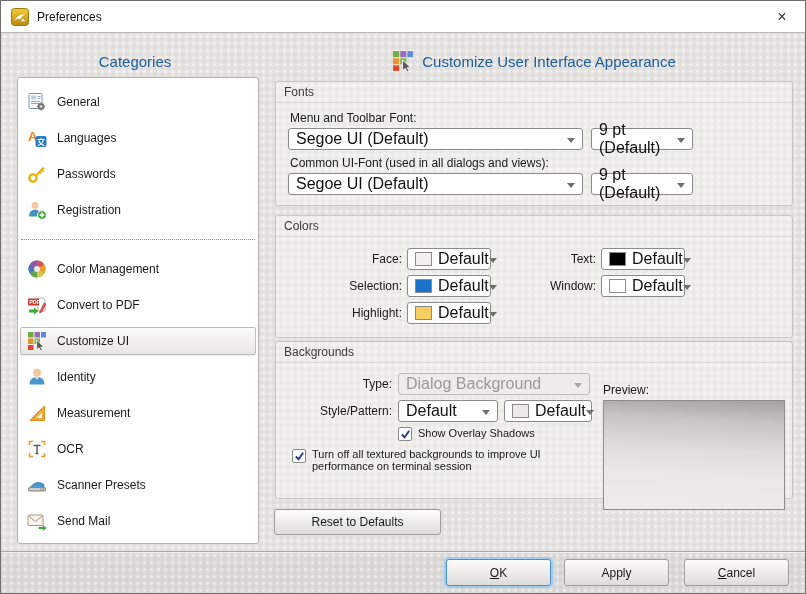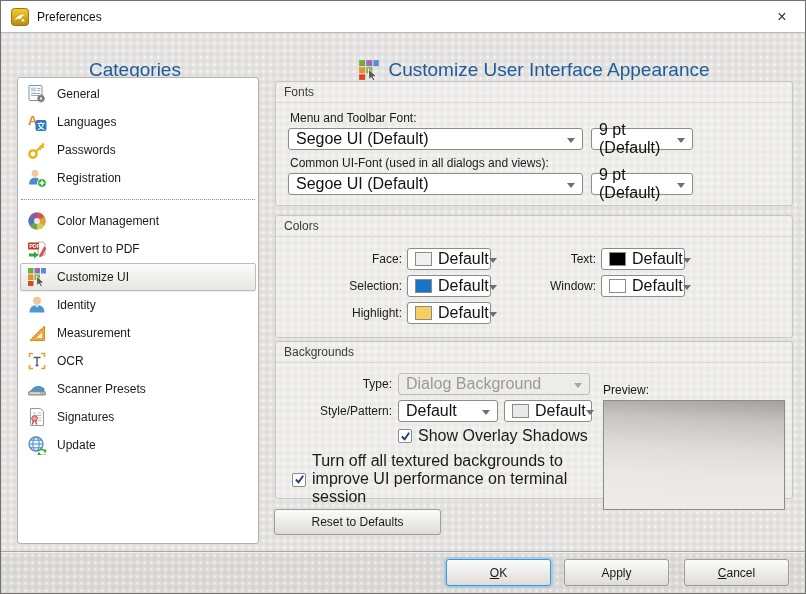--- a/index.html
+++ b/index.html
@@ -23,35 +23,35 @@
   
   .content {
     position:absolute; top:32px; left:0; right:0; bottom:42px;
     background-color:#e4e3e1;
     background-image:
       radial-gradient(circle, rgba(255,255,255,0.55) 1px, transparent 1.6px),
       radial-gradient(circle, rgba(120,118,115,0.10) 1px, transparent 1.6px);
     background-size:7px 7px; background-position:0 0, 3.5px 3.5px;
   }
   .panel-header {
-    position:absolute; top:25px; height:24px; display:flex; align-items:center;
-    justify-content:center; font-size:19px; color:#1d5c99;
+    position:absolute; top:16px; height:24px; display:flex; align-items:center;
+    justify-content:center; font-size:15px; color:#1d5c99;
   }
   #categories-header { left:8px; width:252px; }
   #main-header { left:268px; width:530px; gap:8px; }
   #main-header svg { flex:0 0 auto; }
   
   .cat-list {
     position:absolute; left:16px; top:44px; width:242px; height:467px;
     background:#ffffff; border:1px solid #b3b2b0; border-radius:3px;
     padding-top:2px; overflow:hidden;
   }
   .cat-item {
     height:28px; display:flex; align-items:center; gap:10px;
-    padding:0 4px 0 6px; font-size:12px; color:#1a1a1a; margin:0 2px;
+    padding:0 4px 0 6px; font-size:12px; color:#1a1a1a; margin:8px 2px;
     border:1px solid transparent; border-radius:2px;
   }
   .cat-item .ico { width:20px; height:20px; flex:0 0 auto; }
   .cat-item.selected {
     background:linear-gradient(#fbfbfa,#e7e6e4);
     border-color:#bebdbb; box-shadow:0 1px 1px rgba(0,0,0,0.08);
   }
   .cat-sep { height:15px; display:flex; align-items:center; margin:0 3px; }
   .cat-sep::before { content:""; width:100%; border-top:1px dotted #8f8e8c; }
   
@@ -86,21 +86,21 @@
     column-gap:5px; row-gap:5px; align-items:center; padding:5px 0 0 2px;
   }
   .colors-grid .lbl { font-size:12px; color:#1a1a1a; text-align:right; }
   
   .bg-grid {
     display:grid; grid-template-columns:104px 1fr; column-gap:6px; row-gap:5px;
     align-items:center; width:312px; padding-top:4px;
   }
   .bg-grid .lbl { font-size:12px; color:#1a1a1a; text-align:right; }
   .style-row { display:flex; gap:6px; }
-  .checkbox-row { display:flex; align-items:center; gap:6px; font-size:16px; color:#1a1a1a; }
+  .checkbox-row { display:flex; align-items:flex-start; gap:6px; font-size:11px; color:#1a1a1a; }
   .checkbox {
     width:14px; height:14px; background:#fff; border:1px solid #8b8b89;
     border-radius:2px; flex:0 0 auto; display:flex; align-items:center; justify-content:center;
   }
   .preview-col { position:absolute; top:20px; right:7px; width:182px; }
   .preview-box {
     margin-top:3px; width:182px; height:110px; border:1px solid #8d8c8a;
     background:linear-gradient(183deg,#a3a2a0 0%,#c6c5c3 20%,#dedddb 45%,#e9e8e6 68%,#edecea 100%);
   }
   
@@ -261,20 +261,28 @@
 
       <div class="cat-item">
         <svg class="ico" viewBox="0 0 20 20">
           <path d="M3 12.5 q6.5 -8.5 14 -3 l0 3 z" fill="#4a98d2" stroke="#2f6e9e" stroke-width="0.6"></path>
           <rect x="1.5" y="12.5" width="17" height="3.5" rx="1" fill="#b5b1ad" stroke="#8d8984"></rect>
           <rect x="3" y="13.5" width="10" height="1.2" fill="#e8e6e3"></rect>
         </svg>
         <span>Scanner Presets</span>
       </div>
 
+      <div class="cat-item">
+        <svg class="ico" viewBox="0 0 20 20">
+          <rect x="1" y="4" width="15" height="10.5" rx="1" fill="#f8f5f0" stroke="#a89878"></rect>
+          <path d="M1.5 4.8 l7 5.7 7 -5.7" fill="none" stroke="#a89878"></path>
+          <path d="M11.5 16 h4.5 v-2 l3.5 3 -3.5 3 v-2 h-4.5 z" fill="#3aa935"></path>
+        </svg>
+        <span>Send Mail</span>
+      </div>
 
       <div class="cat-item">
         <svg class="ico" viewBox="0 0 20 20">
           <path d="M3.5 1.5 h10 l3 3 v14 h-13 z" fill="#fdfdfd" stroke="#9a9a98"></path>
           <path d="M11 6 h3.5 M6 6 h3 M6 8.5 h8.5 M11.5 11 h3 M11.5 13.5 h3" stroke="#b5b5b3" stroke-width="0.9"></path>
           <circle cx="7.5" cy="11.5" r="2.8" fill="#e8a0a0" stroke="#c04848"></circle>
           <path d="M6.5 13.8 l-1.2 3.7 M8.5 13.8 l1.2 3.7" stroke="#c04848" stroke-width="1.3"></path>
         </svg>
         <span>Signatures</span>
       </div>

